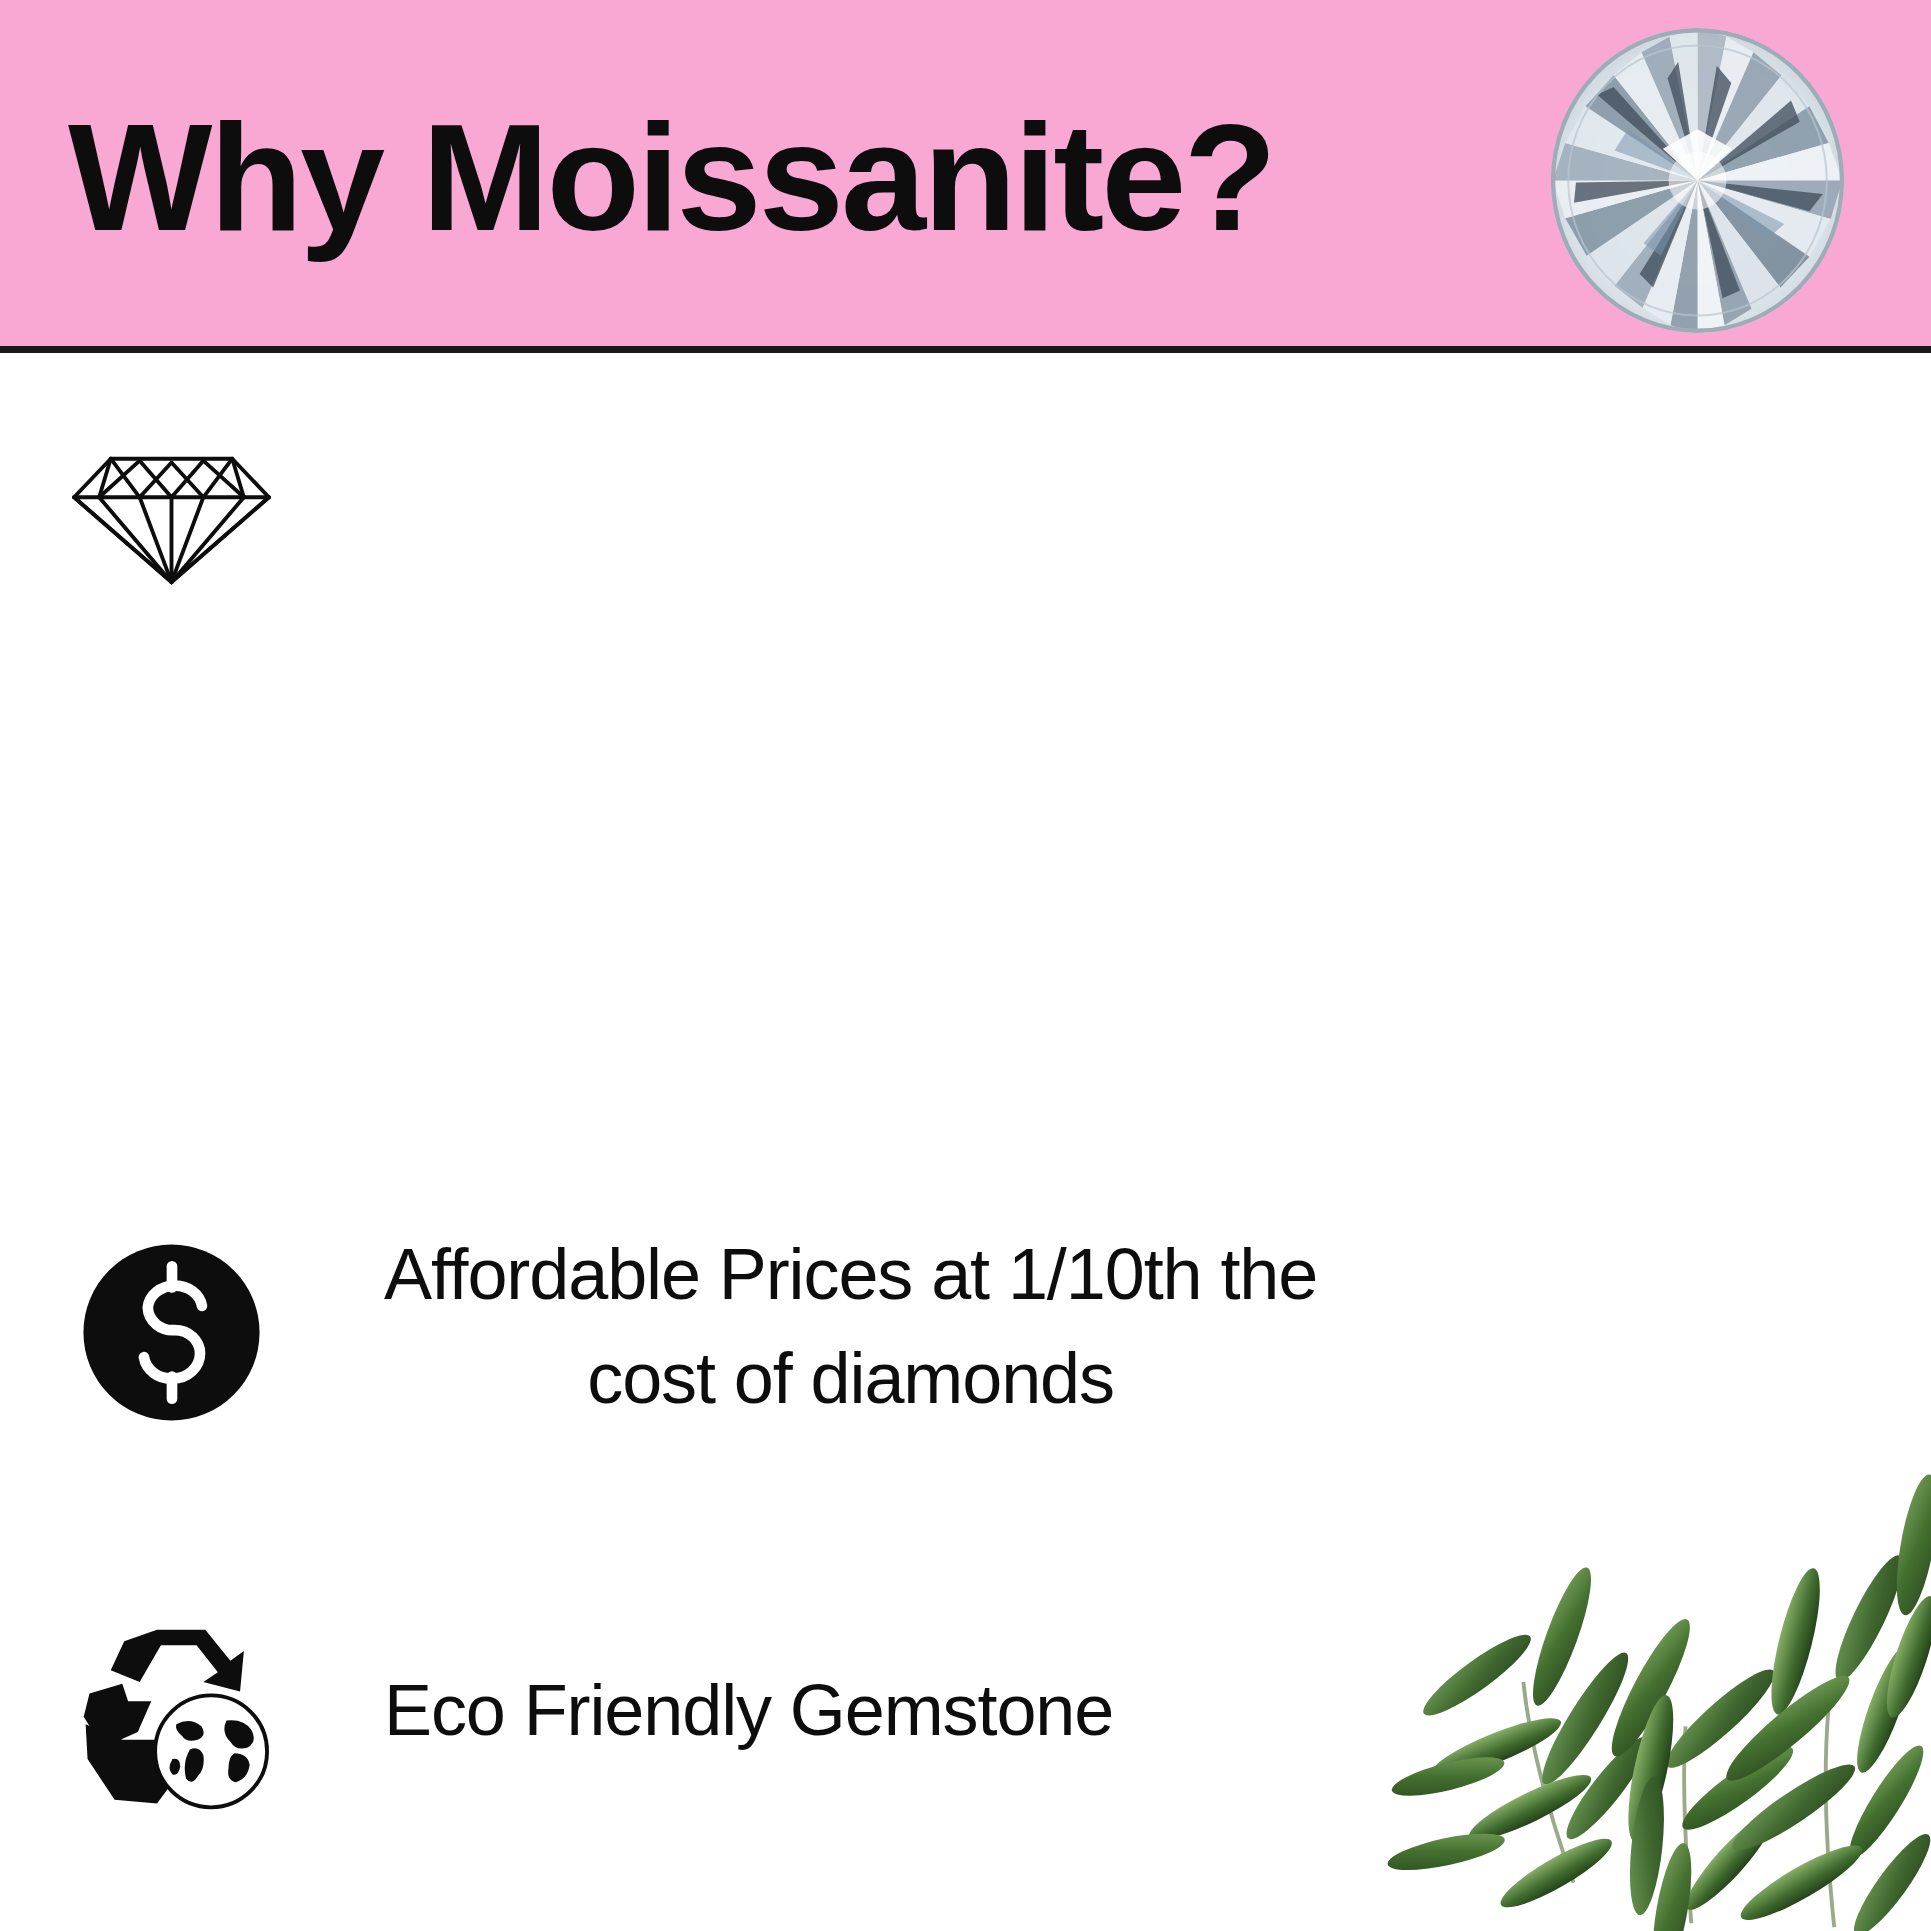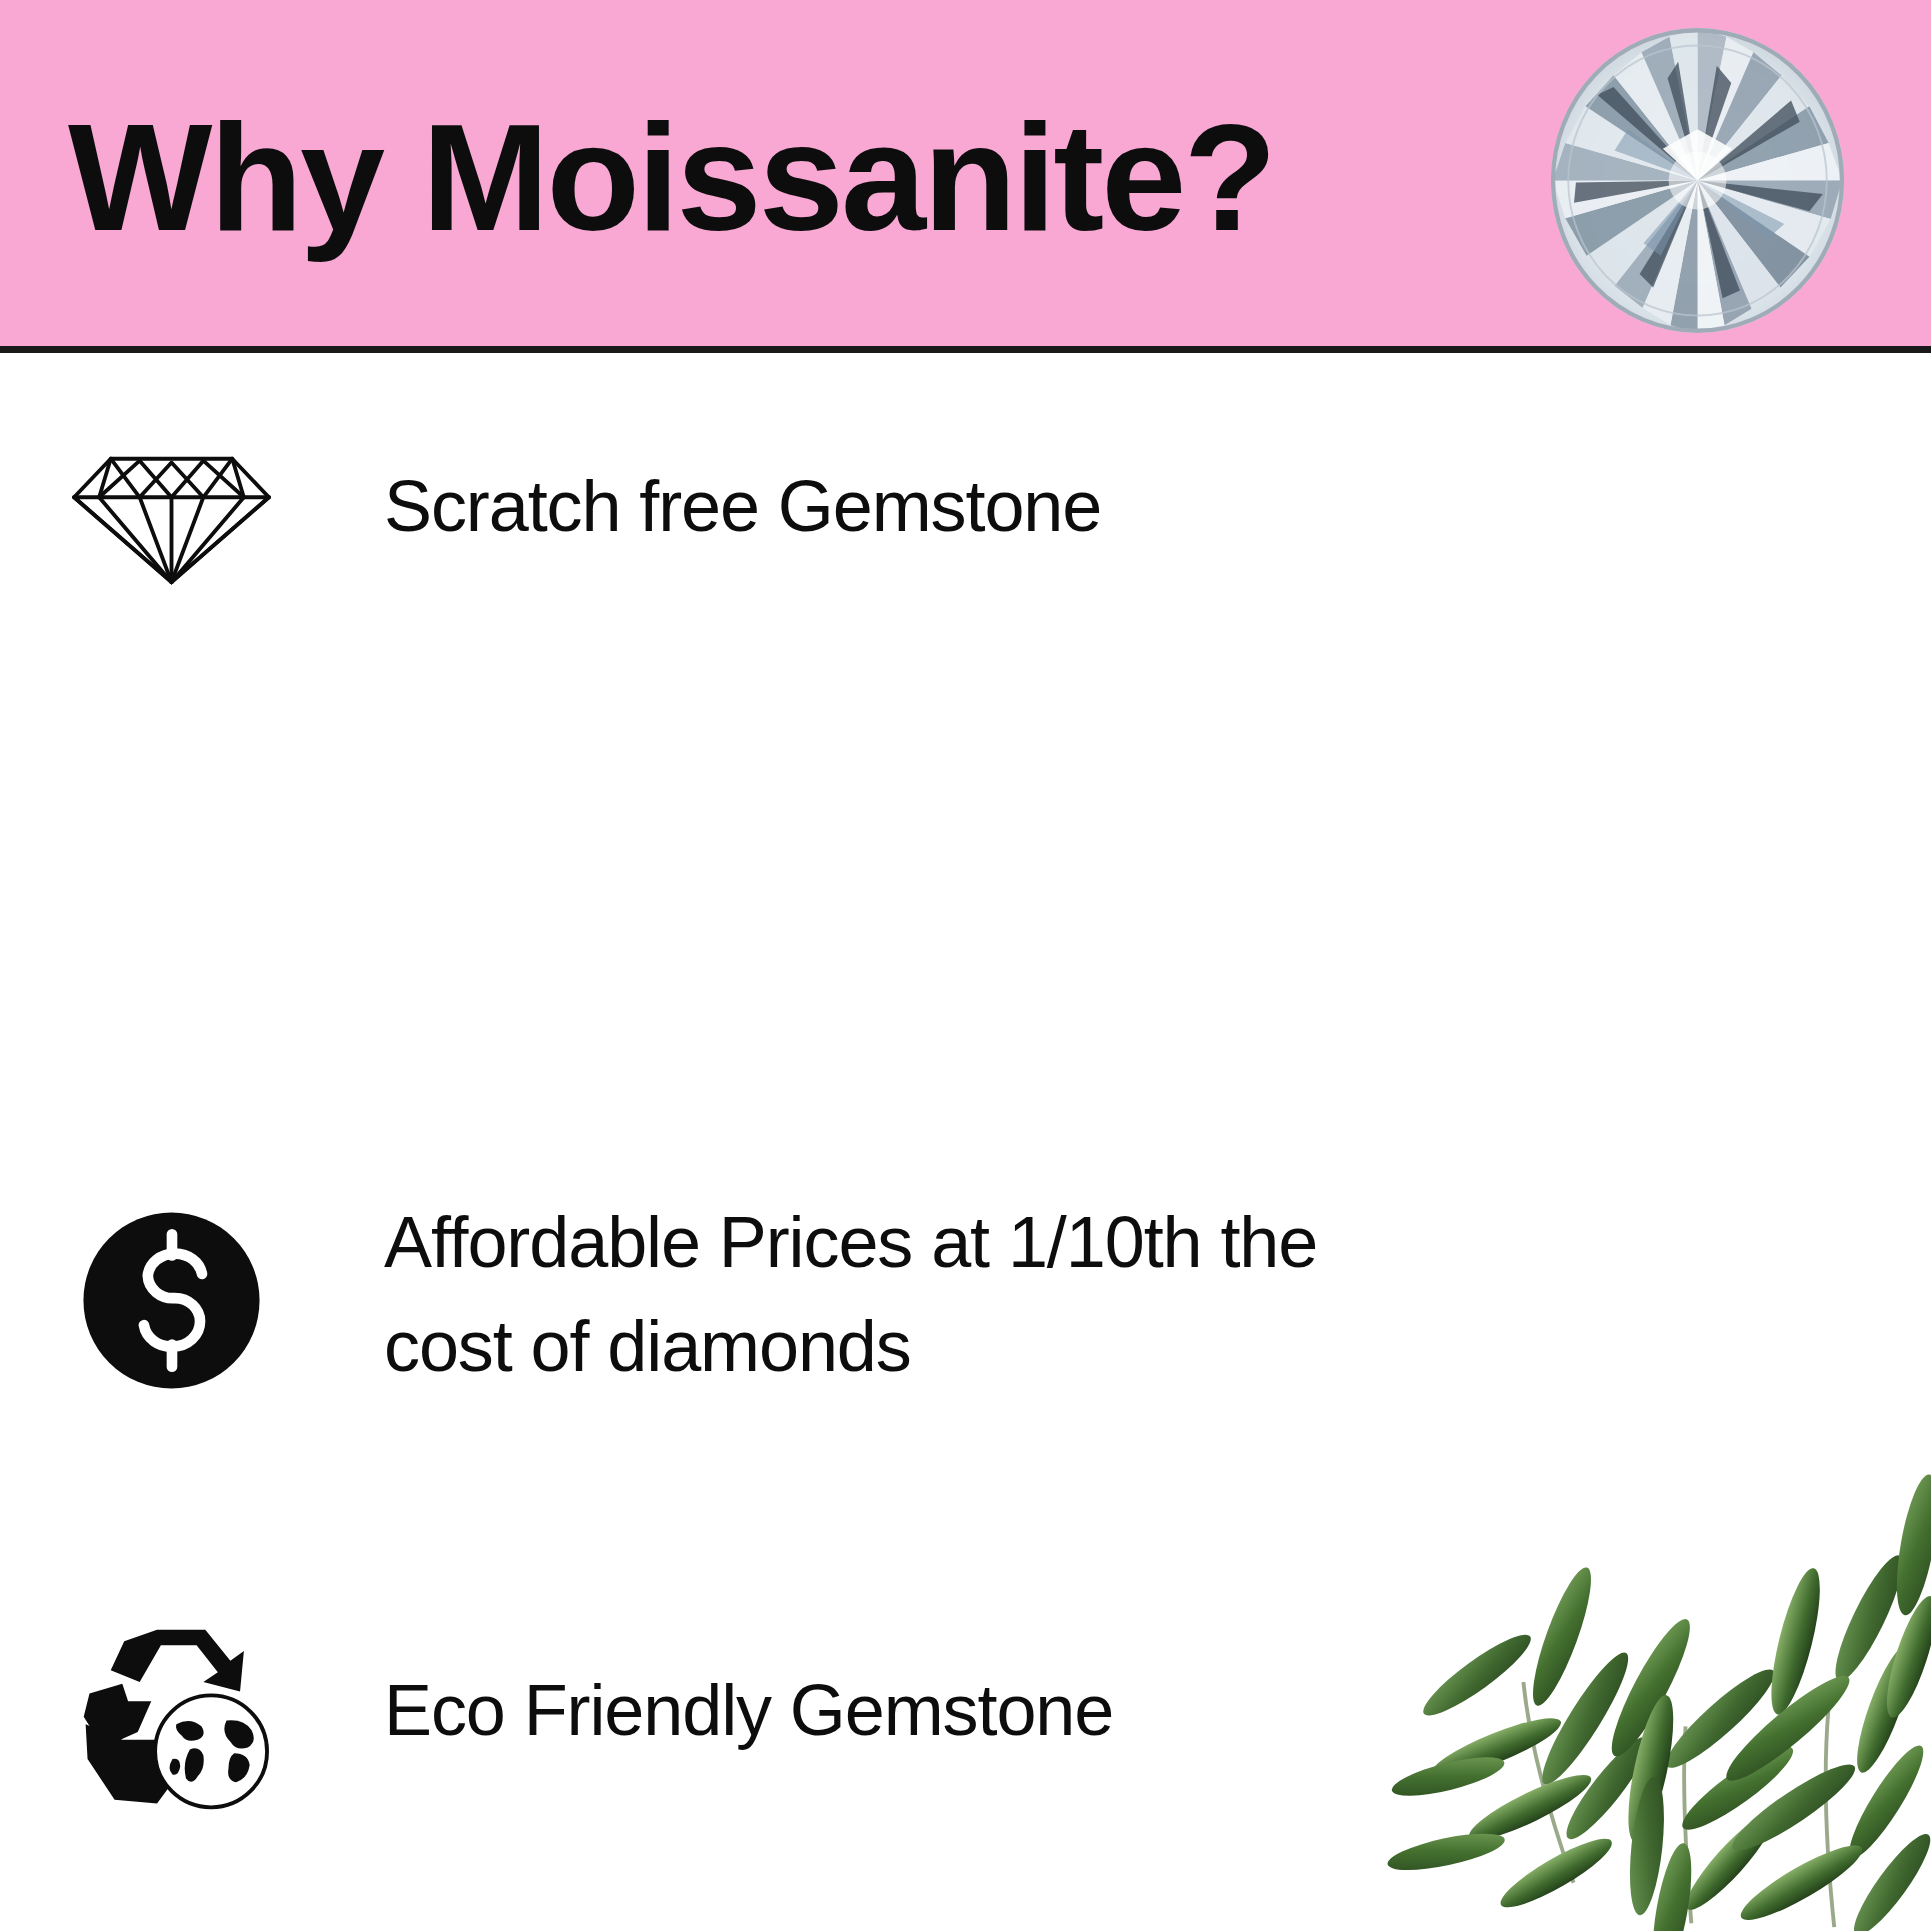--- a/index.html
+++ b/index.html
@@ -87,21 +87,21 @@
     line-height: 1.45;
     font-weight: 400;
     letter-spacing: -1.1px;
     color: #0d0d0d;
     white-space: pre-line;
   }
 
   
   #row-0 { top: 0px;   height: 386px; }
   #row-1 { top: 386px; height: 454px; }
-  #row-2 { top: 840px; height: 434px; }
+  #row-2 { top: 872px; height: 434px; text-align: center; }
   #row-3 { top: 1226px; height: 306px; }
 
   #icon-0 { left: 70px;  top: 101px; width: 203px; height: 135px; }
   #icon-1 { left: 82px;  top: 46px;  width: 198px; height: 198px; }
   #icon-2 { left: 82px;  top: 21px;  width: 179px; height: 179px; }
   #icon-3 { left: 68px;  top: 48px;  width: 208px; height: 193px; }
 
   #text-0 { left: 384px; top: 104px; }
   #text-1 { left: 384px; top: 29px;  }
   #text-2 { left: 384px; top: 0px;   }
@@ -221,21 +221,20 @@
             <line x1="30" y1="48" x2="105" y2="136"></line>
             <line x1="72" y1="48" x2="105" y2="136"></line>
             <line x1="138" y1="48" x2="105" y2="136"></line>
             <line x1="180" y1="48" x2="105" y2="136"></line>
             <line x1="105" y1="48" x2="105" y2="136"></line>
             <line x1="4" y1="48" x2="105" y2="136"></line>
             <line x1="206" y1="48" x2="105" y2="136"></line>
           </g>
         </svg>
       </span>
-      <span class="feature-text" id="text-0">Scratch free Gemstone</span>
     </div>
 
 
     <div class="feature-row" id="row-2">
       <span class="feature-icon" id="icon-2">
         <svg viewBox="0 0 185 185" width="179" height="179" aria-hidden="true">
           <circle cx="92.5" cy="92.5" r="91" fill="#0d0d0d"></circle>
           <g fill="none" stroke="#ffffff" stroke-width="11" stroke-linecap="round" stroke-linejoin="round">
             <path d="M 124 65
                      A 28 25 0 0 0 96 44

